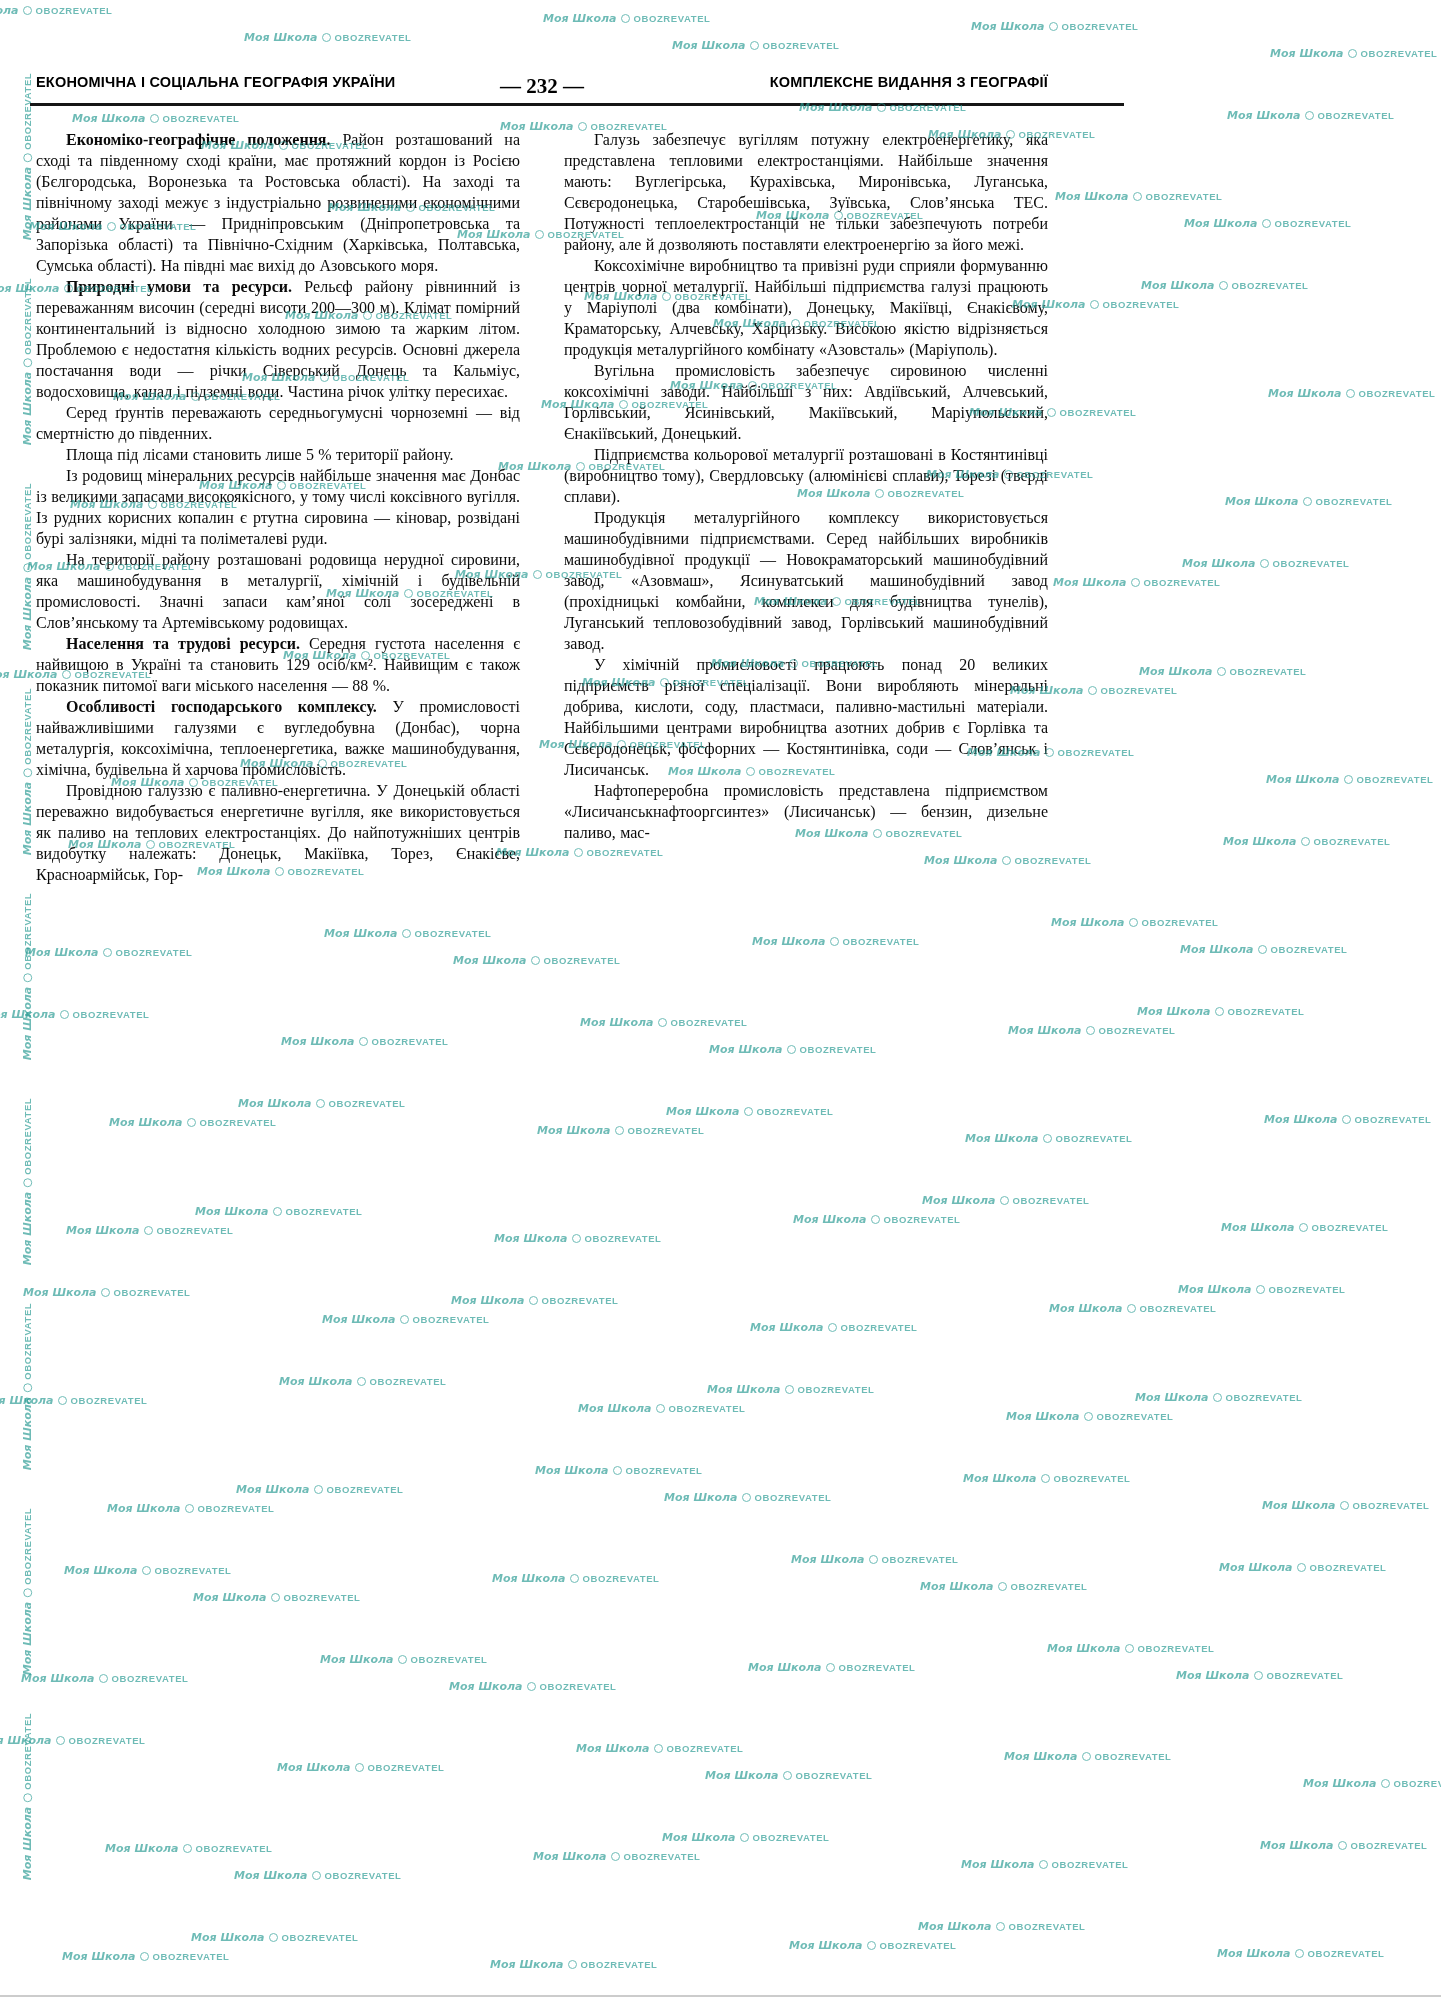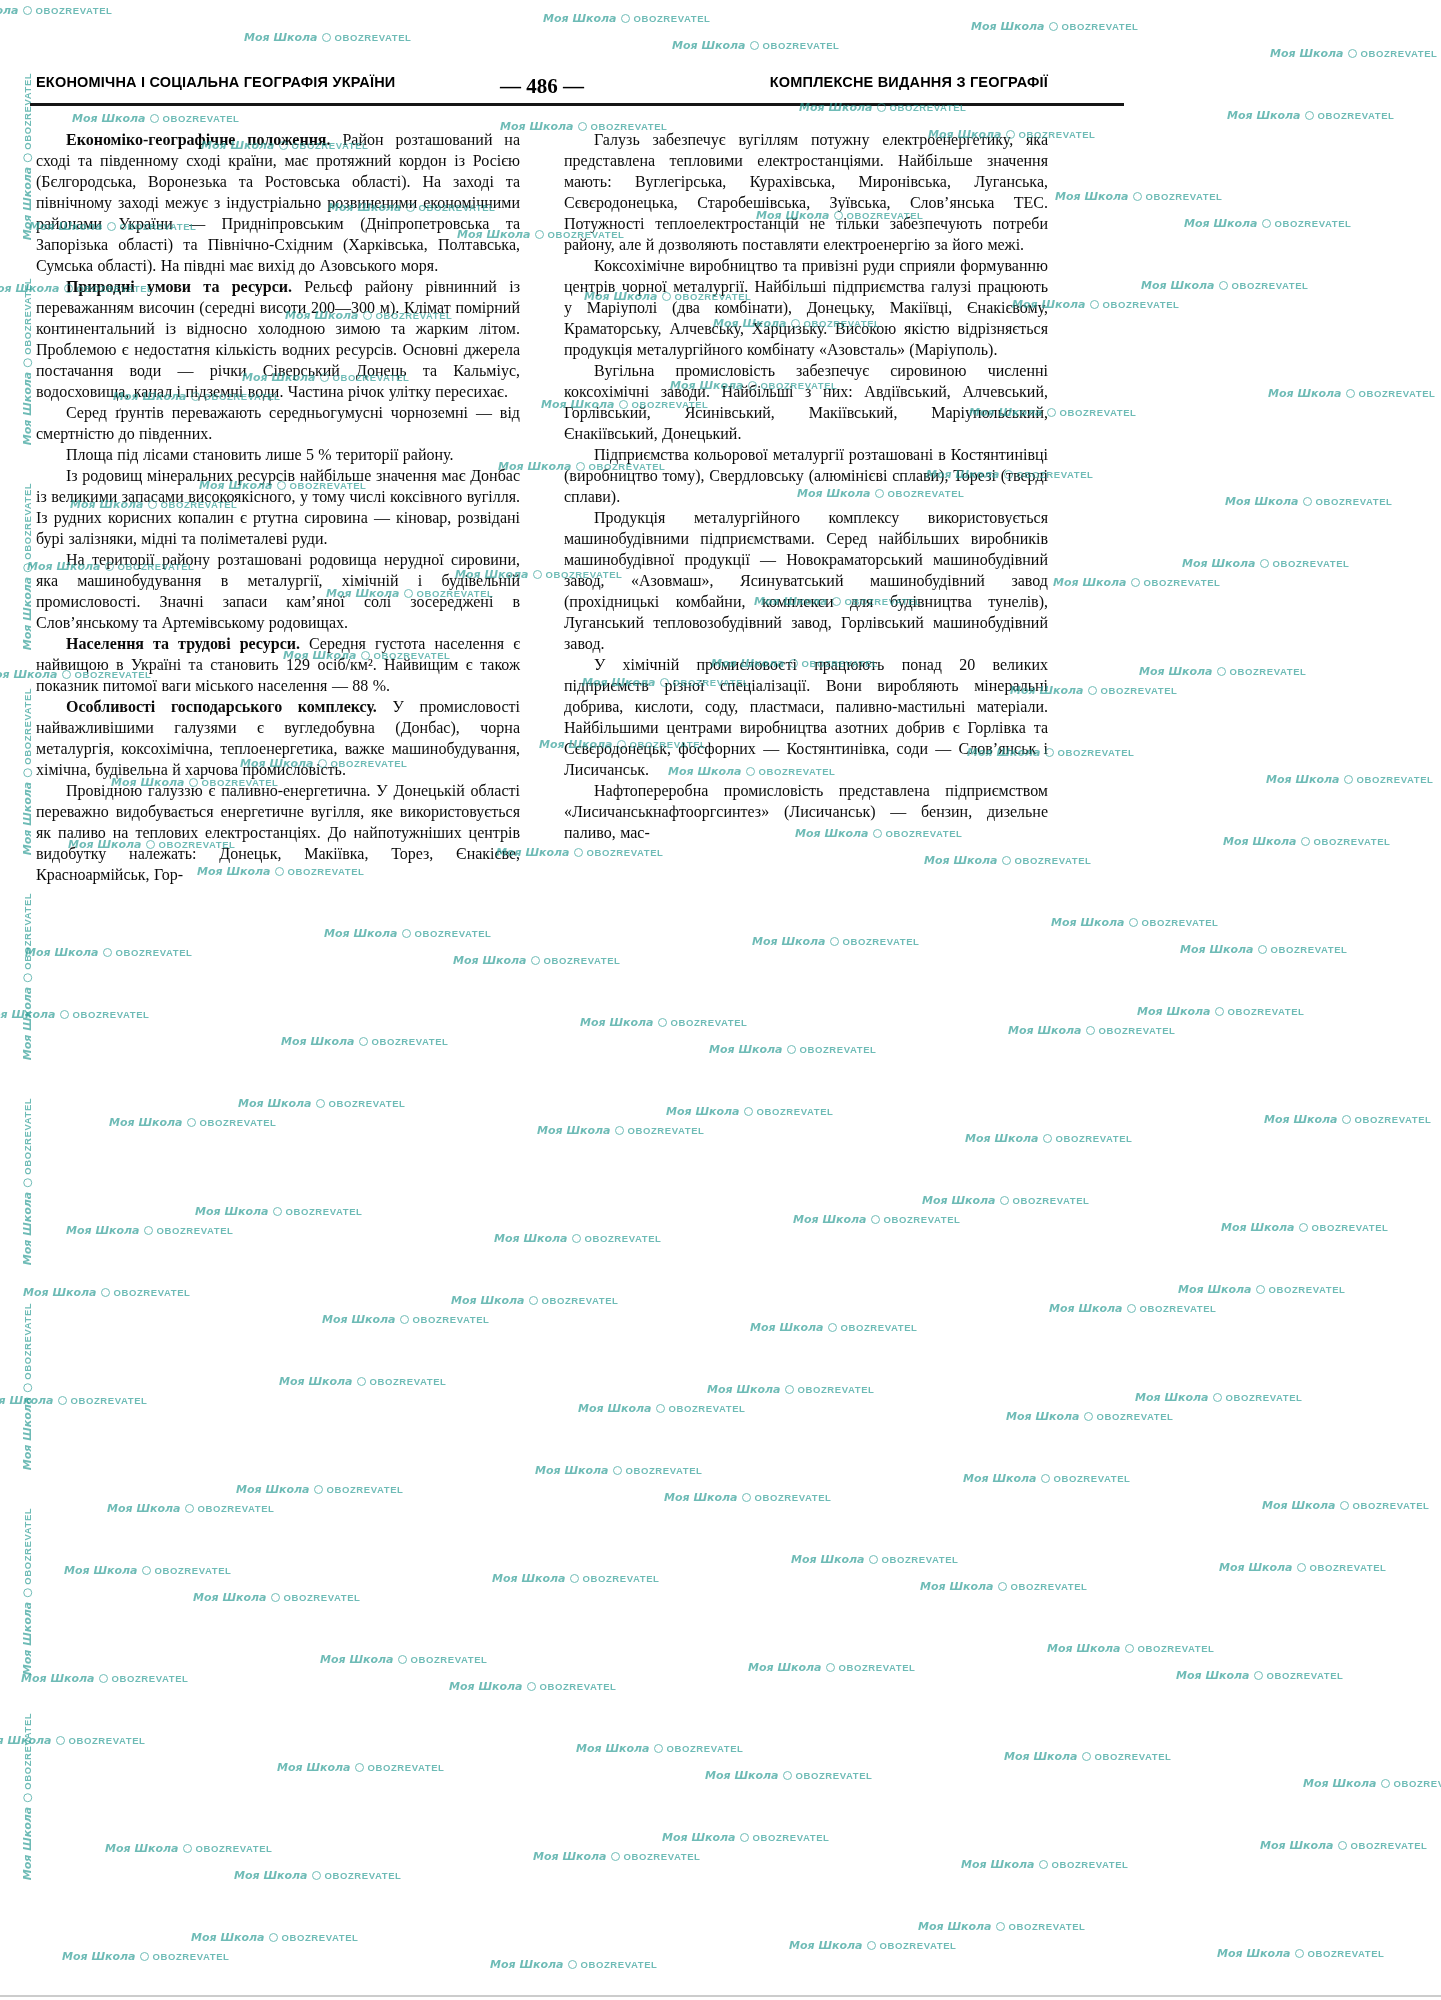--- a/index.html
+++ b/index.html
@@ -758,21 +758,21 @@
       </span>
       <span class="wm" style="left: -56px; top: 1790px; transform: rotate(-90deg);">
         <span class="wm-name">Моя Школа</span>
         <span class="wm-icon"></span>
         <span class="wm-brand">OBOZREVATEL</span>
       </span>
     </div>
 
   <header class="page-header">
     <div class="header-left">ЕКОНОМІЧНА І СОЦІАЛЬНА ГЕОГРАФІЯ УКРАЇНИ</div>
-    <div class="header-page">— 486 —</div>
+    <div class="header-page">— 232 —</div>
     <div class="header-right">КОМПЛЕКСНЕ ВИДАННЯ З ГЕОГРАФІЇ</div>
   </header>
 
   <div class="header-rule"></div>
 
   <main class="content">
     <div class="column" id="col-left">
         <p class="para"><b>Економіко-географічне положення.</b><span> Район розташований на сході та південному сході країни, має протяжний кордон із Росією (Бєлгородська, Воронезька та Ростовська області). На заході та північному заході межує з індустріально розвиненими економічними районами України — Придніпровським (Дніпропетровська та Запорізька області) та Північно-Східним (Харківська, Полтавська, Сумська області). На півдні має вихід до Азовського моря.</span></p>
         <p class="para"><b>Природні умови та ресурси.</b><span> Рельєф району рівнинний із переважанням височин (середні висоти 200—300 м). Клімат помірний континентальний із відносно холодною зимою та жарким літом. Проблемою є недостатня кількість водних ресурсів. Основні джерела постачання води — річки Сіверський Донець та Кальміус, водосховища, канал і підземні води. Частина річок улітку пересихає.</span></p>
         <p class="para"><span>Серед ґрунтів переважають середньогумусні чорноземні — від смертністю до південних.</span></p>

